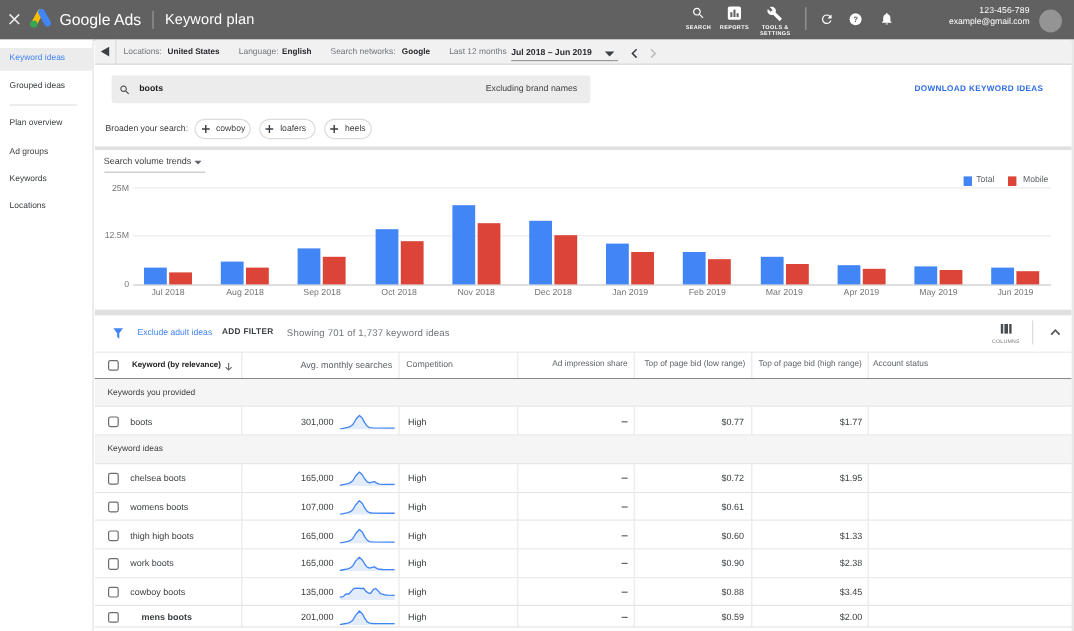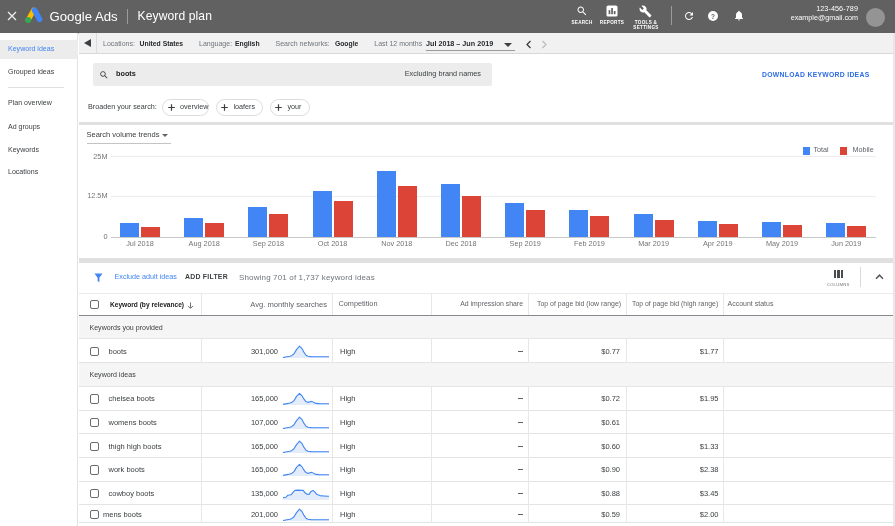--- a/index.html
+++ b/index.html
@@ -85,31 +85,31 @@
     <path fill="#3c4043" d="M15.5 14h-.79l-.28-.27C15.41 12.59 16 11.11 16 9.5 16 5.91 13.09 3 9.5 3S3 5.91 3 9.5 5.91 16 9.5 16c1.61 0 3.09-.59 4.23-1.57l.27.28v.79l5 5L20.49 19l-5-4.99zM9.5 14C7.01 14 5 11.99 5 9.5S7.01 5 9.5 5 14 7.01 14 9.5 11.99 14 9.5 14z"></path>
   </svg>
 <div class="t" style="left:116px;top:70.1px;font-size:7.3px;line-height:8.8px;color:#202124;font-weight:700;">boots</div>
 <div class="t" style="right:414px;top:70.1px;font-size:7.3px;line-height:8.8px;color:#3c4043;">Excluding brand names</div>
 <div class="t" style="right:25.5px;top:70.5px;font-size:6.8px;line-height:8.2px;color:#2c6ce3;font-weight:700;letter-spacing:0.3px;">DOWNLOAD KEYWORD IDEAS</div>
 <div class="t" style="left:88px;top:102.7px;font-size:7.2px;line-height:8.6px;color:#3c4043;">Broaden your search:</div>
 <div class="abs" style="left:162px;top:98.5px;width:47px;height:17px;border:1px solid #dadce0;border-radius:9px;background:#fff;"></div>
 <svg class="abs" style="left:167.5px;top:103.5px" width="7" height="7" viewBox="0 0 7 7">
     <path d="M3.5 0.2 V6.8 M0.2 3.5 H6.8" stroke="#3c4043" stroke-width="1.2"></path>
   </svg>
-<div class="t" style="left:180px;top:102.7px;font-size:7.2px;line-height:8.6px;color:#3c4043;">overview</div>
+<div class="t" style="left:180px;top:102.7px;font-size:7.2px;line-height:8.6px;color:#3c4043;">cowboy</div>
 <div class="abs" style="left:215.5px;top:98.5px;width:47px;height:17px;border:1px solid #dadce0;border-radius:9px;background:#fff;"></div>
 <svg class="abs" style="left:221.0px;top:103.5px" width="7" height="7" viewBox="0 0 7 7">
     <path d="M3.5 0.2 V6.8 M0.2 3.5 H6.8" stroke="#3c4043" stroke-width="1.2"></path>
   </svg>
 <div class="t" style="left:233.5px;top:102.7px;font-size:7.2px;line-height:8.6px;color:#3c4043;">loafers</div>
 <div class="abs" style="left:269.5px;top:98.5px;width:40px;height:17px;border:1px solid #dadce0;border-radius:9px;background:#fff;"></div>
 <svg class="abs" style="left:275.0px;top:103.5px" width="7" height="7" viewBox="0 0 7 7">
     <path d="M3.5 0.2 V6.8 M0.2 3.5 H6.8" stroke="#3c4043" stroke-width="1.2"></path>
   </svg>
-<div class="t" style="left:287.5px;top:102.7px;font-size:7.2px;line-height:8.6px;color:#3c4043;">your</div>
+<div class="t" style="left:287.5px;top:102.7px;font-size:7.2px;line-height:8.6px;color:#3c4043;">heels</div>
 <div class="abs" style="left:79px;top:122px;width:814px;height:3px;background:#e0e0e0;"></div>
 <div class="abs" style="left:79px;top:125px;width:814px;height:133px;background:#fff;"></div>
 <div class="t" style="left:86.5px;top:130.0px;font-size:7.5px;line-height:9.0px;color:#3c4043;">Search volume trends</div>
 <div class="abs" style="left:162px;top:133.5px;width:0;height:0;border-left:3.3px solid transparent;border-right:3.3px solid transparent;border-top:3.6px solid #5f6368;"></div>
 <div class="abs" style="left:86.5px;top:142.5px;width:84px;height:1px;background:#c4c4c4;"></div>
 <div class="abs" style="left:802.5px;top:147px;width:7.5px;height:7.5px;background:#4285f4;"></div>
 <div class="t" style="left:813.5px;top:146.4px;font-size:7.2px;line-height:8.6px;color:#5f6368;">Total</div>
 <div class="abs" style="left:839.5px;top:147px;width:7.5px;height:7.5px;background:#db4437;"></div>
 <div class="t" style="left:852.5px;top:146.4px;font-size:7.2px;line-height:8.6px;color:#5f6368;">Mobile</div>
 <div class="abs" style="left:111px;top:156.4px;width:765px;height:1px;background:#ececec;"></div>
@@ -131,21 +131,21 @@
 <div class="abs" style="left:333.6px;top:201.2px;width:19px;height:36.1px;background:#db4437;"></div>
 <div class="t" style="left:332.6px;top:240.1px;font-size:7.3px;line-height:8.8px;color:#757575;transform:translateX(-50%);">Oct 2018</div>
 <div class="abs" style="left:376.8px;top:170.7px;width:19px;height:66.6px;background:#4285f4;"></div>
 <div class="abs" style="left:397.8px;top:185.7px;width:19px;height:51.6px;background:#db4437;"></div>
 <div class="t" style="left:396.8px;top:240.1px;font-size:7.3px;line-height:8.8px;color:#757575;transform:translateX(-50%);">Nov 2018</div>
 <div class="abs" style="left:441.0px;top:183.8px;width:19px;height:53.5px;background:#4285f4;"></div>
 <div class="abs" style="left:462.0px;top:196.0px;width:19px;height:41.3px;background:#db4437;"></div>
 <div class="t" style="left:461.0px;top:240.1px;font-size:7.3px;line-height:8.8px;color:#757575;transform:translateX(-50%);">Dec 2018</div>
 <div class="abs" style="left:505.2px;top:202.6px;width:19px;height:34.7px;background:#4285f4;"></div>
 <div class="abs" style="left:526.2px;top:209.5px;width:19px;height:27.8px;background:#db4437;"></div>
-<div class="t" style="left:525.2px;top:240.1px;font-size:7.3px;line-height:8.8px;color:#757575;transform:translateX(-50%);">Sep 2019</div>
+<div class="t" style="left:525.2px;top:240.1px;font-size:7.3px;line-height:8.8px;color:#757575;transform:translateX(-50%);">Jan 2019</div>
 <div class="abs" style="left:569.4px;top:209.5px;width:19px;height:27.8px;background:#4285f4;"></div>
 <div class="abs" style="left:590.4px;top:215.6px;width:19px;height:21.7px;background:#db4437;"></div>
 <div class="t" style="left:589.4px;top:240.1px;font-size:7.3px;line-height:8.8px;color:#757575;transform:translateX(-50%);">Feb 2019</div>
 <div class="abs" style="left:633.6px;top:214.2px;width:19px;height:23.1px;background:#4285f4;"></div>
 <div class="abs" style="left:654.6px;top:219.7px;width:19px;height:17.6px;background:#db4437;"></div>
 <div class="t" style="left:653.6px;top:240.1px;font-size:7.3px;line-height:8.8px;color:#757575;transform:translateX(-50%);">Mar 2019</div>
 <div class="abs" style="left:697.8px;top:221.1px;width:19px;height:16.2px;background:#4285f4;"></div>
 <div class="abs" style="left:718.8px;top:223.9px;width:19px;height:13.4px;background:#db4437;"></div>
 <div class="t" style="left:717.8px;top:240.1px;font-size:7.3px;line-height:8.8px;color:#757575;transform:translateX(-50%);">Apr 2019</div>
 <div class="abs" style="left:762.0px;top:221.6px;width:19px;height:15.7px;background:#4285f4;"></div>
@@ -302,21 +302,21 @@
 <div class="t" style="right:275px;top:489.0px;font-size:7.5px;line-height:9.0px;color:#3c4043;">$0.88</div>
 <div class="t" style="right:176.5px;top:489.0px;font-size:7.5px;line-height:9.0px;color:#3c4043;">$3.45</div>
 <div class="abs" style="left:79px;top:505.3px;width:814px;height:18.0px;background:#fff;border-bottom:1px solid #e4e4e4;"></div>
 <div class="abs" style="left:201px;top:505.3px;width:1px;height:18.0px;background:#e8e8e8;"></div>
 <div class="abs" style="left:332px;top:505.3px;width:1px;height:18.0px;background:#e8e8e8;"></div>
 <div class="abs" style="left:430.5px;top:505.3px;width:1px;height:18.0px;background:#e8e8e8;"></div>
 <div class="abs" style="left:528px;top:505.3px;width:1px;height:18.0px;background:#e8e8e8;"></div>
 <div class="abs" style="left:626px;top:505.3px;width:1px;height:18.0px;background:#e8e8e8;"></div>
 <div class="abs" style="left:722.5px;top:505.3px;width:1px;height:18.0px;background:#e8e8e8;"></div>
 <div class="abs" style="left:89.5px;top:509.5px;width:9.5px;height:9.5px;border:1.2px solid #696c70;border-radius:2px;background:#fff;"></div>
-<div class="t" style="left:103px;top:509.8px;font-size:7.5px;line-height:9.0px;color:#3c4043;">mens boots</div>
+<div class="t" style="left:118px;top:509.8px;font-size:7.5px;line-height:9.0px;color:#3c4043;font-weight:bold;">mens boots</div>
 <div class="t" style="right:617px;top:509.8px;font-size:7.5px;line-height:9.0px;color:#3c4043;">201,000</div>
 <svg class="abs" style="left:283px;top:507.8px" width="46" height="13" viewBox="0 0 46 13">
     <path d="M0 12.6 L4 11.8 L7 11.2 L9 10.4 L11 8.8 L13.5 4.6 L16.5 1.2 L19 3.6 L21 7.4 L23 10.2 L25 11.3 L28 11.6 L45 11.7 L46 11.7 L46 13 L0 13 Z" fill="#e3ecfb" stroke="none"></path>
     <path d="M0 12.6 L4 11.8 L7 11.2 L9 10.4 L11 8.8 L13.5 4.6 L16.5 1.2 L19 3.6 L21 7.4 L23 10.2 L25 11.3 L28 11.6 L45 11.7 L46 11.7" fill="none" stroke="#4285f4" stroke-width="1.1" stroke-linejoin="round"></path>
   </svg>
 <div class="t" style="left:340px;top:509.8px;font-size:7.5px;line-height:9.0px;color:#3c4043;">High</div>
 <div class="abs" style="left:517.9px;top:513.7px;width:5.2px;height:1.2px;background:#5f6368;"></div>
 <div class="t" style="right:275px;top:509.8px;font-size:7.5px;line-height:9.0px;color:#3c4043;">$0.59</div>
 <div class="t" style="right:176.5px;top:509.8px;font-size:7.5px;line-height:9.0px;color:#3c4043;">$2.00</div>
 <div class="abs" style="left:893px;top:33px;width:2px;height:493px;background:#e8e8e8;"></div>

